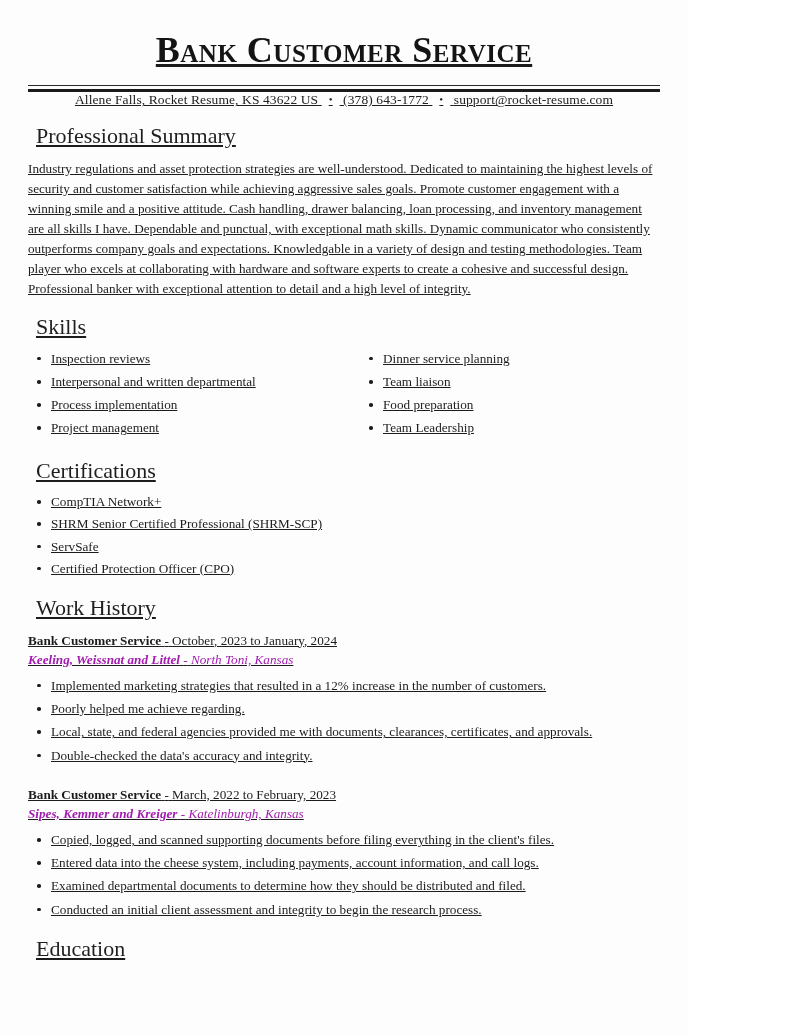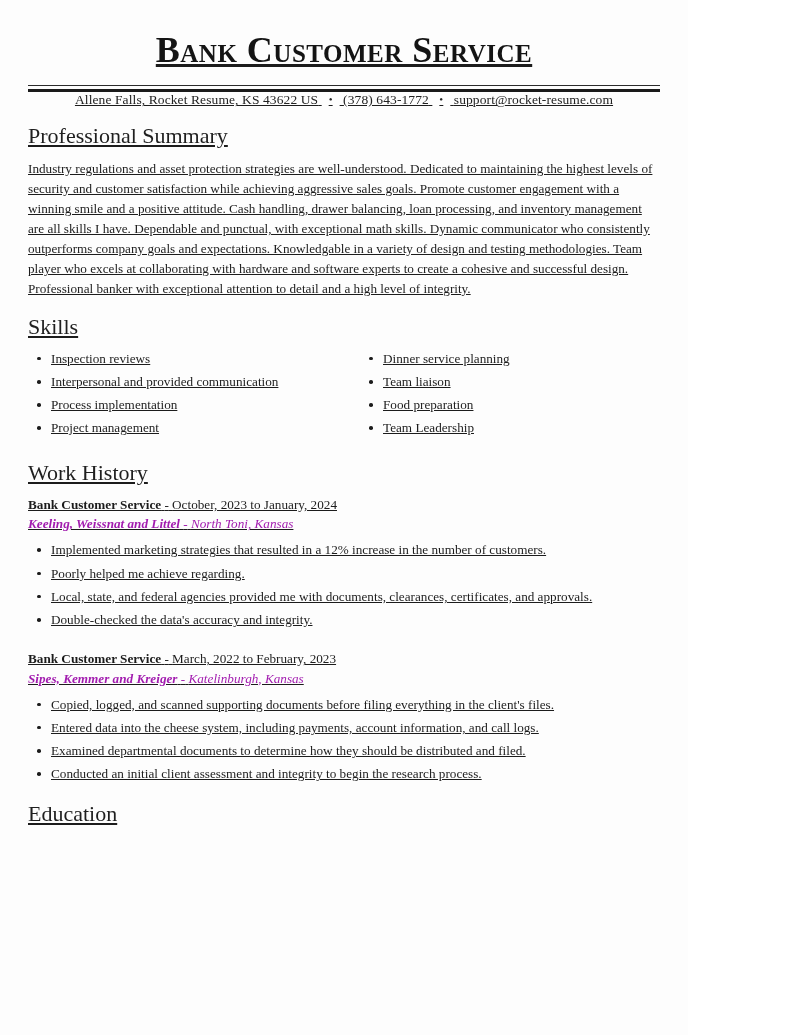--- a/index.html
+++ b/index.html
@@ -67,21 +67,21 @@
   }
 
   
   .section {
     margin-top: 14px;
   }
   .section-heading {
     font-size: 22px;
     font-weight: 400;
     color: #1f1f1f;
-    margin: 0 0 9px 0;
+    margin: 0 0 9px 8px;
     line-height: 1.25;
   }
   .summary-text {
     font-size: 13.2px;
     line-height: 1.52;
     color: #1c1c1c;
     margin: 0;
     text-align: left;
   }
 
@@ -197,36 +197,45 @@
     <h2 class="section-heading">Professional Summary</h2>
     <p class="summary-text">Industry regulations and asset protection strategies are well-understood. Dedicated to maintaining the highest levels of security and customer satisfaction while achieving aggressive sales goals. Promote customer engagement with a winning smile and a positive attitude. Cash handling, drawer balancing, loan processing, and inventory management are all skills I have. Dependable and punctual, with exceptional math skills. Dynamic communicator who consistently outperforms company goals and expectations. Knowledgable in a variety of design and testing methodologies. Team player who excels at collaborating with hardware and software experts to create a cohesive and successful design. Professional banker with exceptional attention to detail and a high level of integrity.</p>
   </div>
 
   <div class="section skills">
     <h2 class="section-heading">Skills</h2>
     <div class="skills-grid">
       <div class="skills-col left">
         <ul class="bullets">
           <li>Inspection reviews</li>
-          <li>Interpersonal and provided communication</li>
+          <li>Interpersonal and written departmental</li>
           <li>Process implementation</li>
           <li>Project management</li>
         </ul>
       </div>
       <div class="skills-col right">
         <ul class="bullets">
           <li>Dinner service planning</li>
           <li>Team liaison</li>
           <li>Food preparation</li>
           <li>Team Leadership</li>
         </ul>
       </div>
     </div>
   </div>
 
+  <div class="section certifications">
+    <h2 class="section-heading">Certifications</h2>
+    <ul class="bullets cert-list">
+      <li>CompTIA Network+</li>
+      <li>SHRM Senior Certified Professional (SHRM-SCP)</li>
+      <li>ServSafe</li>
+      <li>Certified Protection Officer (CPO)</li>
+    </ul>
+  </div>
 
   <div class="section work">
     <h2 class="section-heading">Work History</h2>
 
     <div class="job">
       <div class="job-line-1">
         <span class="job-role">Bank Customer Service</span><span class="dash"> </span><span class="dash">-</span><span class="dash"> </span><span class="job-dates">October, 2023 to January, 2024</span>
       </div>
       <div class="job-line-2">
         <span class="job-company">Keeling, Weissnat and Littel</span><span class="dash"> </span><span class="dash">-</span><span class="dash"> </span><span class="job-location">North Toni, Kansas</span>

